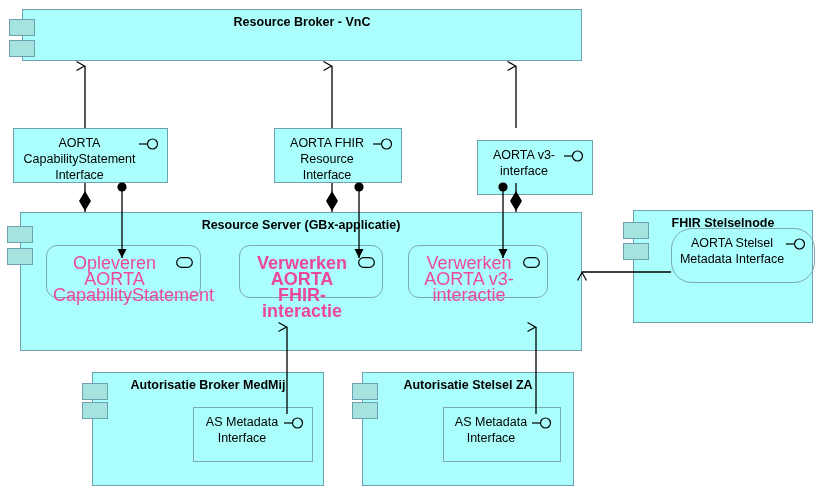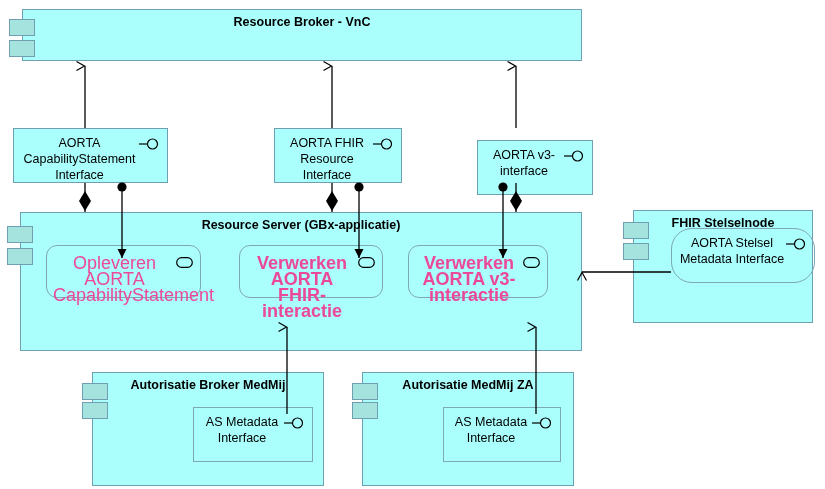--- a/index.html
+++ b/index.html
@@ -159,21 +159,21 @@
     </svg>
   </div>
 
   <div class="func" style="left:239px; top:245px; width:144px; height:53px;font-weight:bold;">
     <div class="func-label">Verwerken AORTA FHIR-interactie</div>
     <svg class="func-icon" viewBox="0 0 17 11">
       <rect x="0.7" y="0.7" width="15.6" height="9.6" rx="4.8" ry="4.8" fill="none" stroke="#000" stroke-width="1.2"></rect>
     </svg>
   </div>
 
-  <div class="func" style="left:408px; top:245px; width:140px; height:53px;font-weight:bold;">
+  <div class="func" style="left:408px; top:245px; width:140px; height:53px;">
     <div class="func-label">Verwerken AORTA v3-interactie</div>
     <svg class="func-icon" viewBox="0 0 17 11">
       <rect x="0.7" y="0.7" width="15.6" height="9.6" rx="4.8" ry="4.8" fill="none" stroke="#000" stroke-width="1.2"></rect>
     </svg>
   </div>
 
   <div class="node" style="left:633px; top:210px; width:180px; height:113px;">
     <div class="node-title">FHIR Stelselnode</div>
   </div>
   <div class="tab" style="left:623px; top:222px;"></div>
@@ -195,21 +195,21 @@
 
   <div class="iface transparent" style="left:193px; top:407px; width:120px; height:55px;">
     <div class="iface-label">AS Metadata Interface</div>
     <svg class="lollipop" viewBox="0 0 22 12">
       <line x1="0" y1="6" x2="8" y2="6" stroke="#000" stroke-width="1.2"></line>
       <circle cx="13.5" cy="6" r="5" fill="none" stroke="#000" stroke-width="1.2"></circle>
     </svg>
   </div>
 
   <div class="node" style="left:362px; top:372px; width:212px; height:114px;">
-    <div class="node-title">Autorisatie MedMij ZA</div>
+    <div class="node-title">Autorisatie Stelsel ZA</div>
   </div>
   <div class="tab" style="left:352px; top:383px;"></div>
   <div class="tab" style="left:352px; top:402px;"></div>
 
   <div class="iface transparent" style="left:443px; top:407px; width:118px; height:55px;">
     <div class="iface-label">AS Metadata Interface</div>
     <svg class="lollipop" viewBox="0 0 22 12">
       <line x1="0" y1="6" x2="8" y2="6" stroke="#000" stroke-width="1.2"></line>
       <circle cx="13.5" cy="6" r="5" fill="none" stroke="#000" stroke-width="1.2"></circle>
     </svg>

